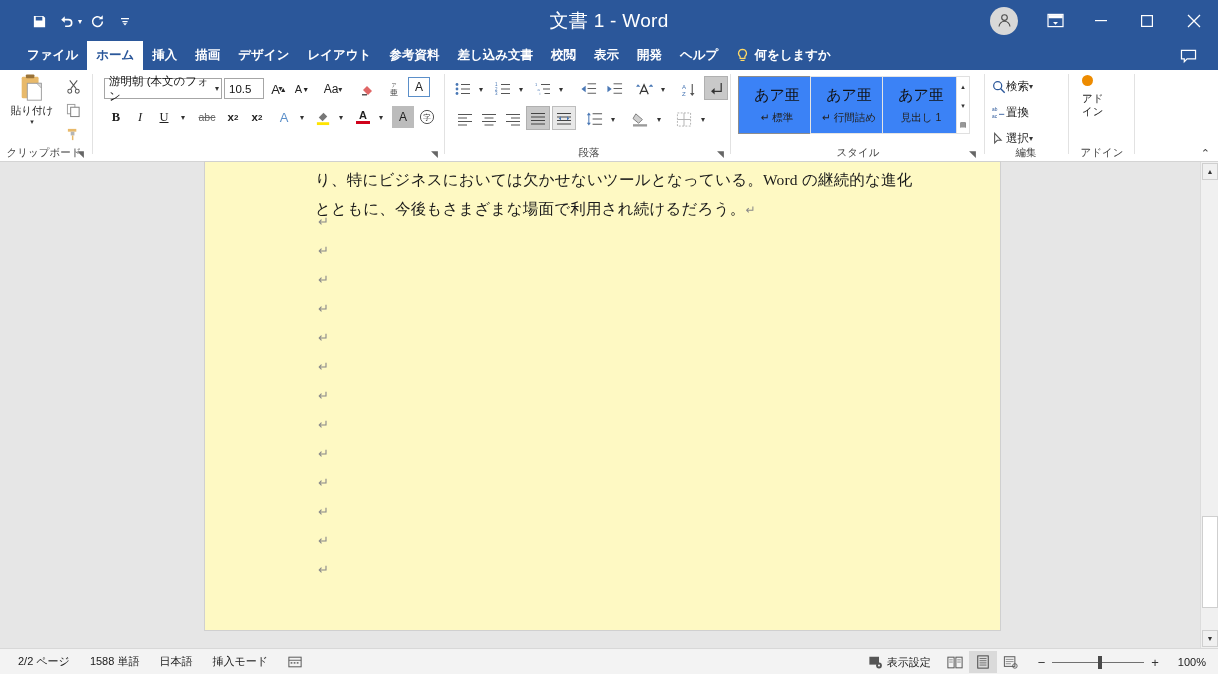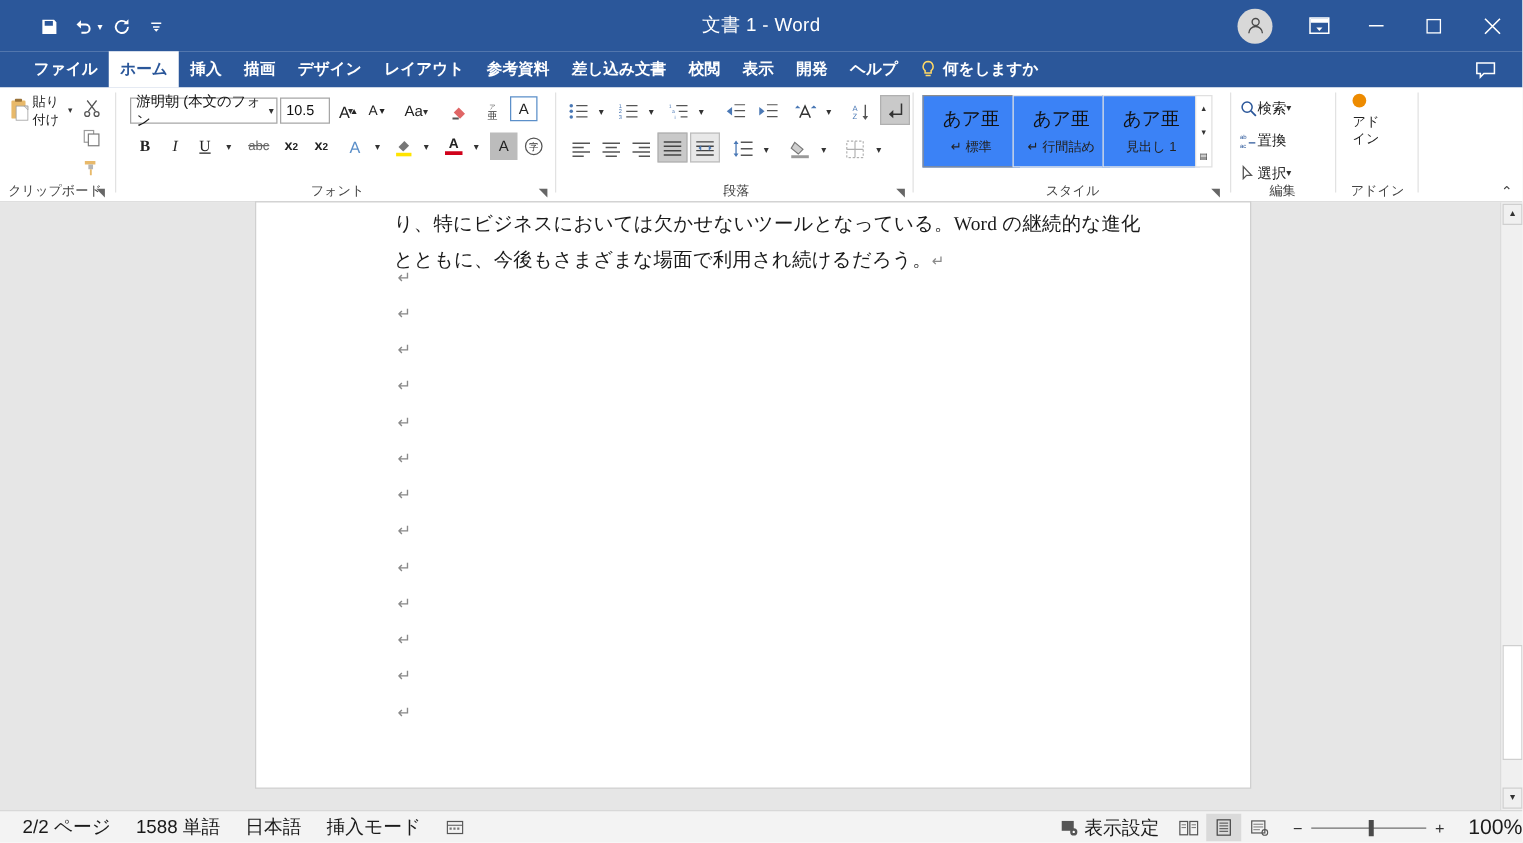--- a/index.html
+++ b/index.html
@@ -19,21 +19,21 @@
   .qat { position: absolute; left: 26px; top: 9px; display: flex; align-items: center; gap: 2px; }
   .qat-btn {
     width: 26px; height: 24px; display: flex; align-items: center; justify-content: center;
     color: #ffffff;
   }
   .qat-btn svg { display: block; }
   .qat-caret { font-size: 8px; color: #fff; margin-left: -4px; }
   .title-text {
     position: absolute; left: 0; top: 0; width: 1218px; height: 41px;
     display: flex; align-items: center; justify-content: center;
-    color: #ffffff; font-size: 15px; letter-spacing: .3px;
+    color: #ffffff; font-size: 19px; letter-spacing: .3px;
   }
   .win-controls { position: absolute; right: 0; top: 0; height: 41px; display: flex; align-items: center; }
   .avatar {
     width: 28px; height: 28px; border-radius: 50%; background: #d8d8d8;
     display: flex; align-items: center; justify-content: center; margin-right: 14px;
   }
   .ribbon-display, .win-min, .win-max, .win-close {
     width: 46px; height: 41px; display: flex; align-items: center; justify-content: center;
     color: #fff;
   }
@@ -68,21 +68,21 @@
   .rgroup-label {
     position: absolute; bottom: 2px; left: 0; width: 100%;
     text-align: center; font-size: 10.5px; color: #444;
   }
   .grp-sep { position: absolute; top: 4px; width: 1px; height: 80px; background: #e2e2e2; }
   .dlg-launch { position: absolute; bottom: 3px; font-size: 9px; color: #666; }
 
   
   .clip-paste {
     position: absolute; left: 6px; top: 3px; width: 52px;
-    display: flex; flex-direction: row; align-items: center; cursor: default;
+    display: flex; flex-direction: column; align-items: center; cursor: default;
   }
   .clip-paste .lbl { font-size: 10.5px; color: #222; margin-top: 1px; }
   .clip-paste .car { font-size: 7px; color: #333; line-height: 7px; }
   .clip-small { position: absolute; left: 60px; top: 4px; width: 26px; }
   .clip-small .ci { height: 24px; display: flex; align-items: center; justify-content: center; }
 
   
   .fontbox {
     position: absolute; border: 1px solid #a6a6a6; background: #fff;
     height: 21px; display: flex; align-items: center; padding: 0 2px 0 4px;
@@ -126,21 +126,21 @@
   .addin .lbl { font-size: 10.5px; color: #222; line-height: 13px; text-align: center; }
   .collapse-ribbon { position: absolute; right: 8px; bottom: 1px; font-size: 11px; color: #444; }
 
   
   .docarea {
     position: absolute; top: 162px; left: 0; width: 1218px; height: 486px;
     background: #e6e6e6;
   }
   .page {
     position: absolute; left: 205px; top: 0; width: 795px; height: 468px;
-    background: #ffffff;
+    background: #fef9c3;
     box-shadow: 0 0 0 1px #d0d0d0;
   }
   .doctext {
     position: absolute; left: 110px; top: 3px; width: 600px;
     font-family: "Liberation Serif", serif; font-size: 15.5px; color: #1a1a1a;
     line-height: 29px; letter-spacing: .2px;
   }
   .pilcrow {
     position: absolute; left: 113px;
     font-family: "Liberation Serif", serif; font-size: 13px; color: #8a8a8a;
@@ -164,33 +164,33 @@
     background: #ffffff; border: 1px solid #cfcfcf;
   }
 
   
   .statusbar {
     position: absolute; top: 648px; left: 0; width: 1218px; height: 26px;
     background: #f3f3f3; border-top: 1px solid #d8d8d8;
     display: flex; align-items: center;
   }
   .sb-item {
-    font-size: 15px; color: #1a1a1a; padding: 0 10px; white-space: nowrap;
+    font-size: 11px; color: #1a1a1a; padding: 0 10px; white-space: nowrap;
     display: flex; align-items: center; height: 26px; gap: 4px;
   }
   .sb-right { position: absolute; right: 0; top: 0; height: 26px; display: flex; align-items: center; }
   .viewbtn {
     width: 28px; height: 22px; display: flex; align-items: center; justify-content: center;
   }
   .viewbtn.sel { background: #dadada; }
   .zoom-slider { display: flex; align-items: center; gap: 0; margin: 0 6px; }
   .zs-track { width: 92px; height: 1px; background: #707070; position: relative; }
   .zs-thumb { position: absolute; left: 46px; top: -6px; width: 4px; height: 13px; background: #4a4a4a; }
   .zs-sign { font-size: 13px; color: #333; padding: 0 7px; }
-  .zoom-pct { font-size: 17px; color: #1a1a1a; padding-right: 0; padding-left: 6px; }
+  .zoom-pct { font-size: 11px; color: #1a1a1a; padding-right: 12px; padding-left: 6px; }
 </style>
 </head>
 <body>
 
 <div id="app">
 
   <div class="titlebar">
     <div class="qat">
       <div class="qat-btn">
         <svg width="15" height="15" viewBox="0 0 16 16">
@@ -374,21 +374,20 @@
       <div class="ficon" style="left:278px;top:36px;width:14px;">
           <span class="mini-caret">▾</span>
         </div>
       <div class="ficon" style="left:296px;top:36px;width:22px;background:#bcbcbc;font-size:12px;">A</div>
       <div class="ficon" style="left:320px;top:36px;width:22px;">
         <svg width="16" height="16" viewBox="0 0 16 16">
             <circle cx="8" cy="8" r="6.6" fill="none" stroke="#555" stroke-width="1"></circle>
             <text x="8" y="11" font-size="7.5" text-anchor="middle" fill="#333">字</text>
           </svg>
       </div>
-      <div class="rgroup-label">フォント</div>
       <div class="dlg-launch" style="right:6px;">◥</div>
     </div>
     <div class="grp-sep" style="left:444px;"></div>
 
     <div class="rgroup" style="left:448px;width:282px;">
       <div class="picon" style="left:4px;top:8px;width:22px;">
         <svg width="16" height="14" viewBox="0 0 16 14">
             <circle cx="2" cy="2.5" r="1.4" fill="#4a78b5"></circle>
             <circle cx="2" cy="7" r="1.4" fill="#4a78b5"></circle>
             <circle cx="2" cy="11.5" r="1.4" fill="#4a78b5"></circle>

